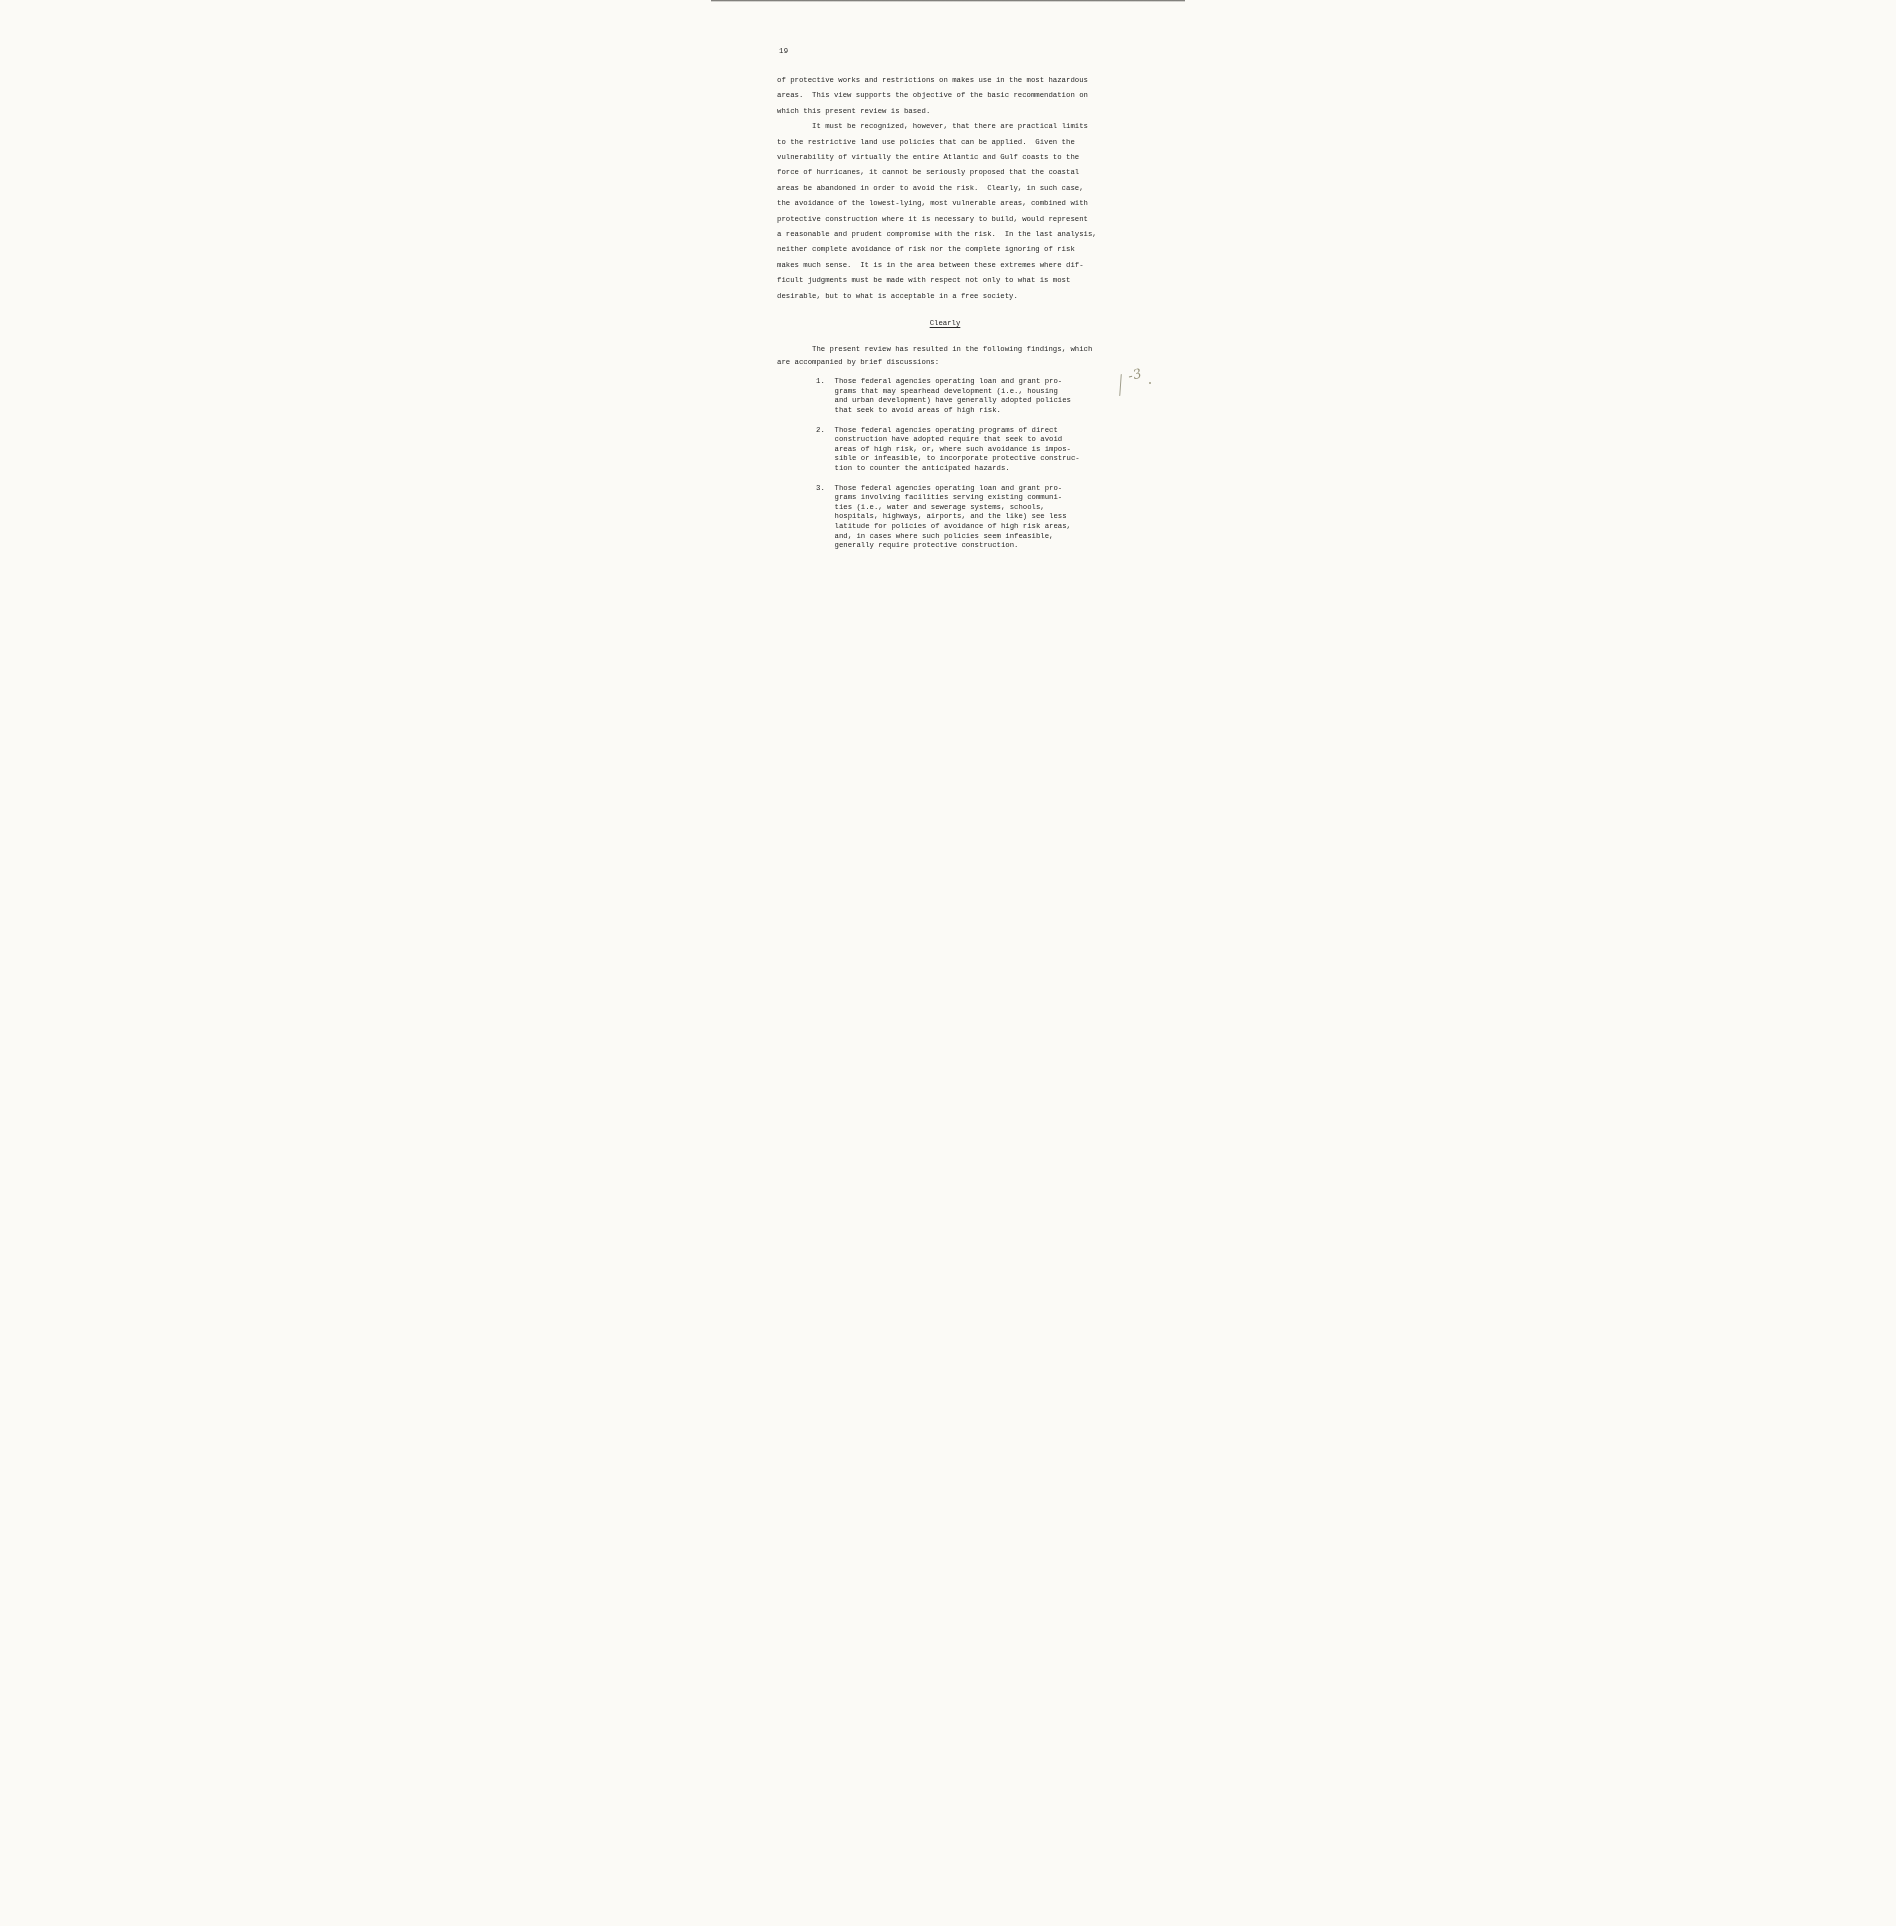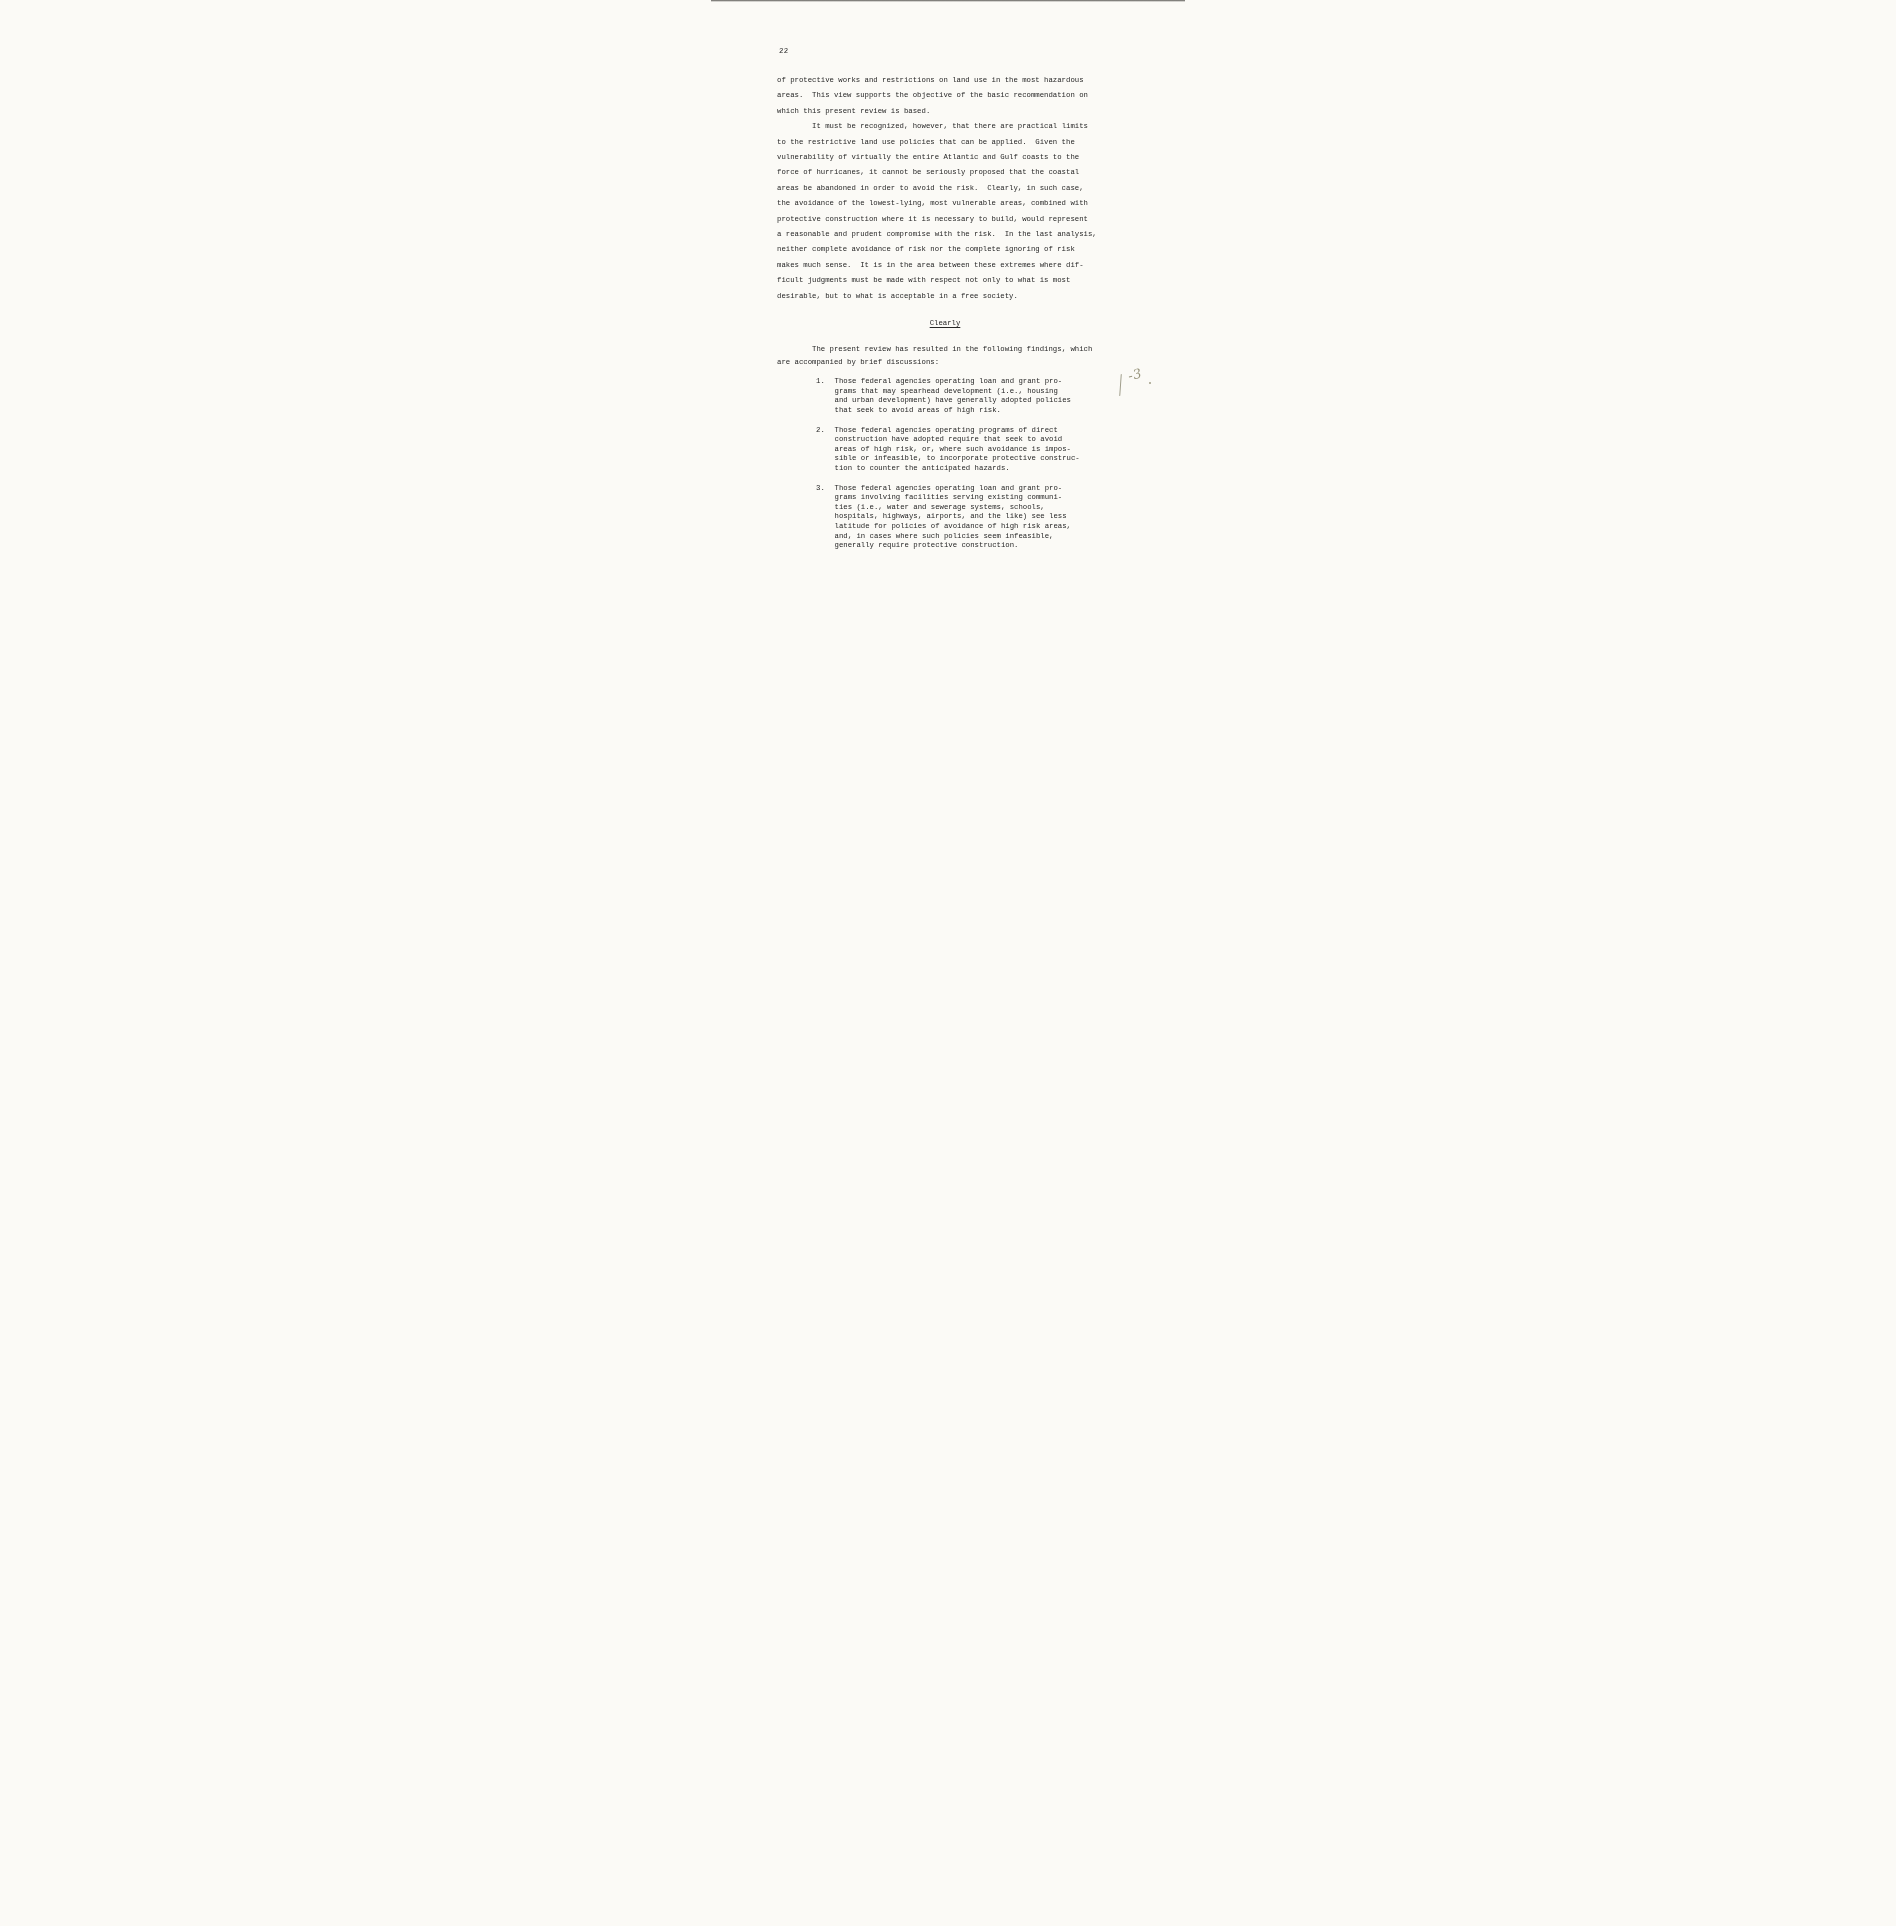--- a/index.html
+++ b/index.html
@@ -107,25 +107,25 @@
     opacity: 0.9;
   }
 </style>
 </head>
 <body>
 
 <div class="page">
 
   <div class="scan-edge-top"></div>
 
-  <div class="page-number">22</div>
+  <div class="page-number">19</div>
 
   <div class="content">
 
-    <div class="body-paragraph">of protective works and restrictions on land use in the most hazardous
+    <div class="body-paragraph">of protective works and restrictions on makes use in the most hazardous
 areas.  This view supports the objective of the basic recommendation on
 which this present review is based.</div>
 
     <div class="body-paragraph">        It must be recognized, however, that there are practical limits
 to the restrictive land use policies that can be applied.  Given the
 vulnerability of virtually the entire Atlantic and Gulf coasts to the
 force of hurricanes, it cannot be seriously proposed that the coastal
 areas be abandoned in order to avoid the risk.  Clearly, in such case,
 the avoidance of the lowest-lying, most vulnerable areas, combined with
 protective construction where it is necessary to build, would represent

